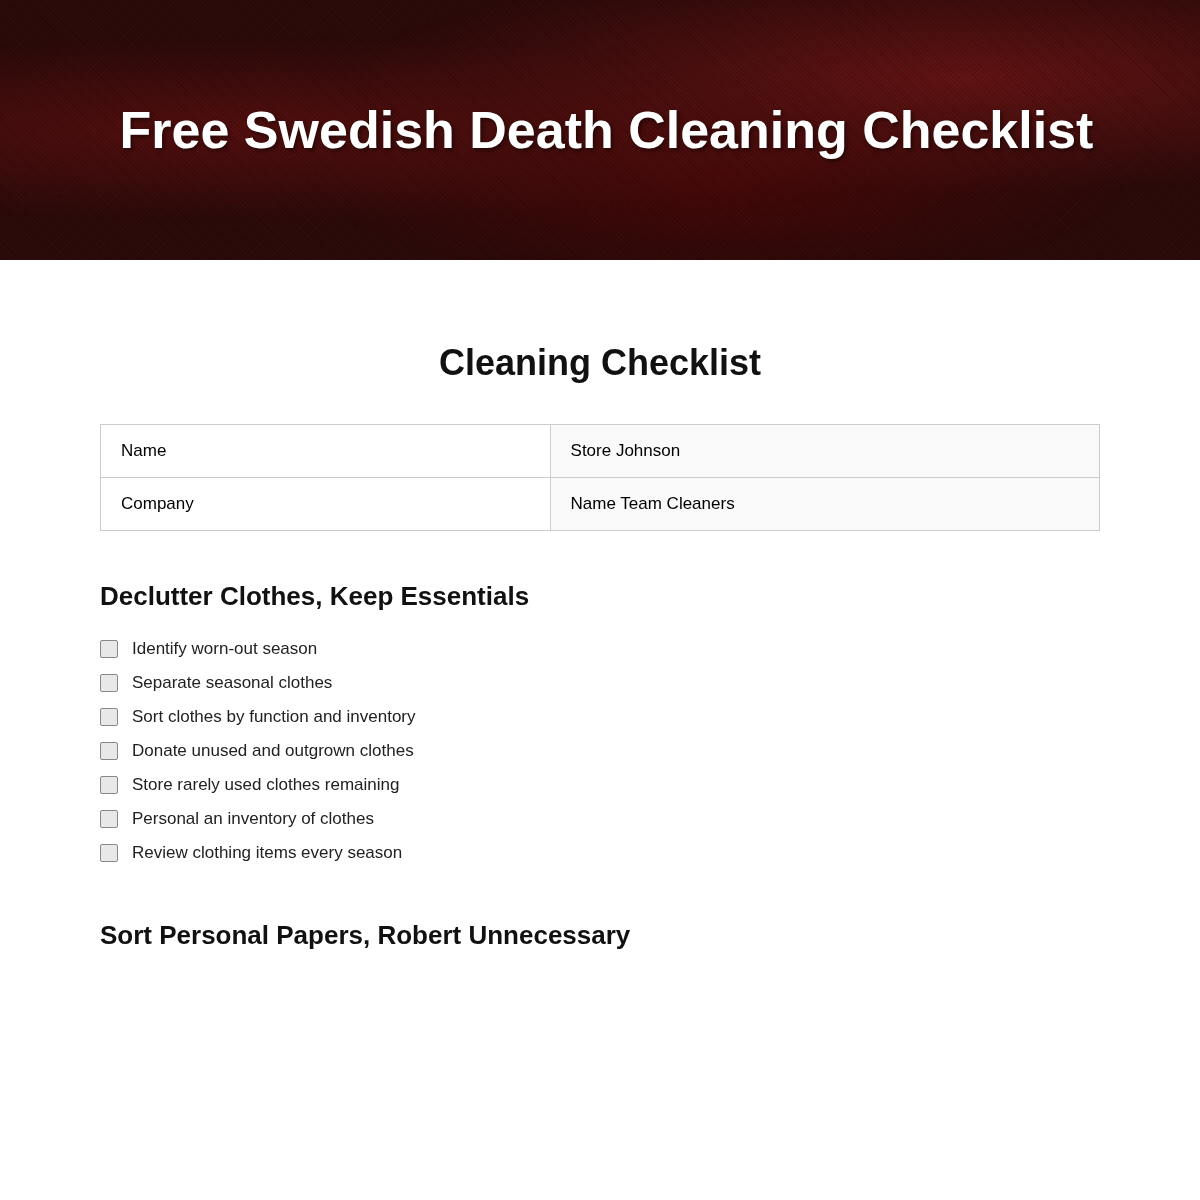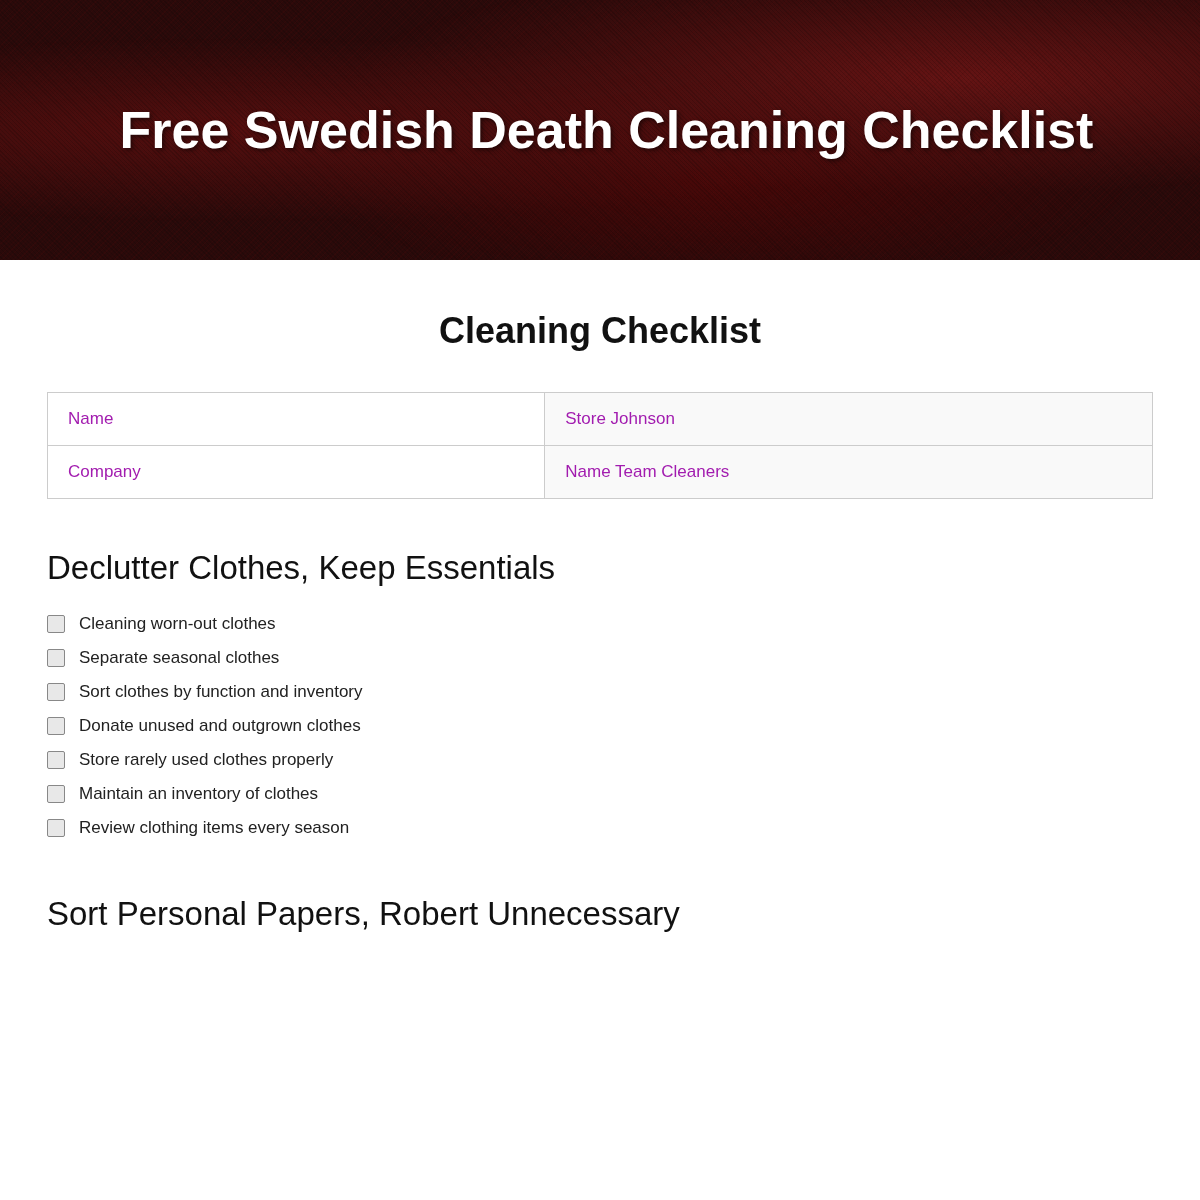--- a/index.html
+++ b/index.html
@@ -51,21 +51,22 @@
       color: #ffffff;
       font-size: 52px;
       font-weight: 900;
       text-align: center;
       line-height: 1.2;
       padding: 0 80px;
       text-shadow: 2px 2px 4px rgba(0,0,0,0.5);
     }
 
     .content {
-      padding: 50px 47px;
+      padding: 50px 100px;
+      margin-top: 32px;
     }
 
     .page-title {
       text-align: center;
       font-size: 36px;
       font-weight: 900;
       color: #111111;
       margin-bottom: 40px;
     }
 
@@ -73,35 +74,35 @@
       width: 100%;
       border-collapse: collapse;
       margin-bottom: 50px;
       border: 1px solid #cccccc;
     }
 
     .info-table td {
       padding: 16px 20px;
       border: 1px solid #cccccc;
       font-size: 17px;
-      color: #a21caf;
+      color: #000000;
     }
 
     .info-table td:first-child {
       width: 45%;
       background: #ffffff;
     }
 
     .info-table td:last-child {
       background: #f9f9f9;
     }
 
     .section-title {
-      font-size: 33px;
-      font-weight: 400;
+      font-size: 26px;
+      font-weight: 700;
       color: #111111;
       margin-bottom: 20px;
     }
 
     .checklist {
       list-style: none;
       margin-bottom: 50px;
     }
 
     .checklist li {
@@ -146,41 +147,41 @@
       <td>Company</td>
       <td>Name Team Cleaners</td>
     </tr>
   </tbody>
     </table>
 
   <h3 class="section-title">Declutter Clothes, Keep Essentials</h3>
   <ul class="checklist">
     <li>
         <span class="checkbox"></span>
-        <span>Cleaning worn-out clothes</span>
+        <span>Identify worn-out season</span>
       </li>
     <li>
         <span class="checkbox"></span>
         <span>Separate seasonal clothes</span>
       </li>
     <li>
         <span class="checkbox"></span>
         <span>Sort clothes by function and inventory</span>
       </li>
     <li>
         <span class="checkbox"></span>
         <span>Donate unused and outgrown clothes</span>
       </li>
     <li>
         <span class="checkbox"></span>
-        <span>Store rarely used clothes properly</span>
+        <span>Store rarely used clothes remaining</span>
       </li>
     <li>
         <span class="checkbox"></span>
-        <span>Maintain an inventory of clothes</span>
+        <span>Personal an inventory of clothes</span>
       </li>
     <li>
         <span class="checkbox"></span>
         <span>Review clothing items every season</span>
       </li>
   </ul>
 
   <h3 class="section-title">Sort Personal Papers, Robert Unnecessary</h3>
 
 </div>

